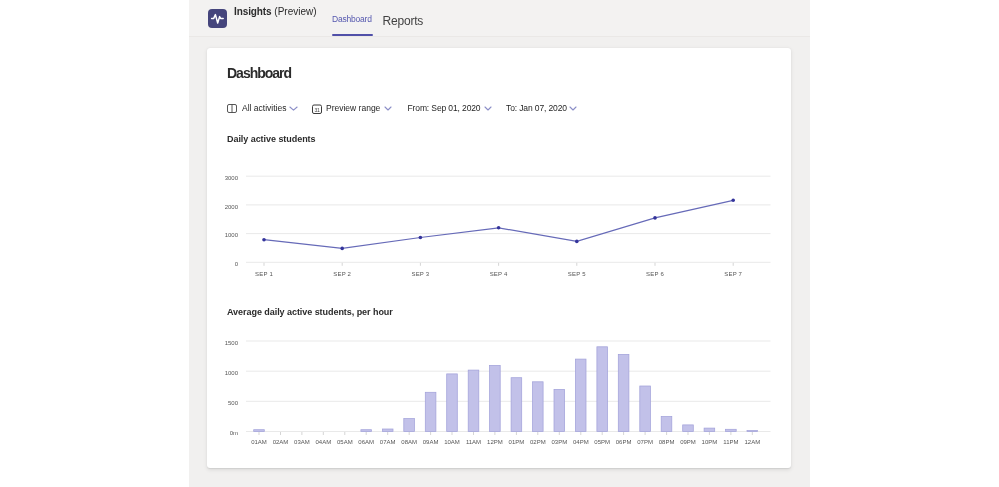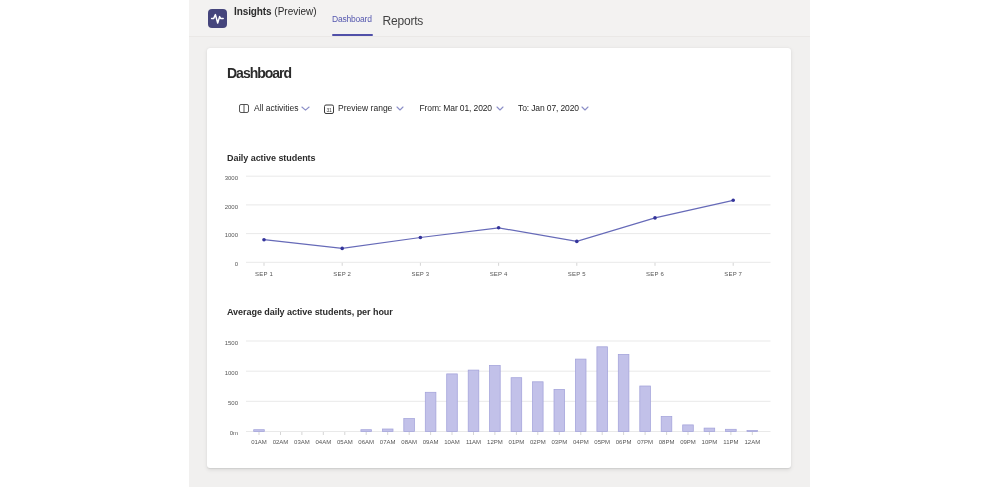--- a/index.html
+++ b/index.html
@@ -8,21 +8,21 @@
   .hdr { position:absolute; left:0; top:0; width:621px; height:37px; background:#f3f2f1; border-bottom:1px solid #eae8e6; }
   .logo { position:absolute; left:18.5px; top:8.5px; width:19px; height:19px; border-radius:4px; background:#45457c; }
   .appname { position:absolute; left:45px; top:6px; font-size:10px; color:#2b2b2b; white-space:nowrap; }
   .appname b { letter-spacing:-0.1px; }
   .tab1 { position:absolute; left:143px; top:13.5px; font-size:8.5px; letter-spacing:-0.2px; color:#5558af; }
   .tab2 { position:absolute; left:193.5px; top:13.5px; font-size:12px; letter-spacing:-0.2px; color:#424242; }
   .tabline { position:absolute; left:142.5px; top:33.5px; width:41px; height:2px; border-radius:1px; background:#5050a8; }
   .card { position:absolute; left:18px; top:48px; width:584px; height:420px; background:#ffffff; border-radius:3px;
           box-shadow:0 0.4px 1.2px rgba(0,0,0,0.08), 0 1.8px 4.2px rgba(0,0,0,0.09); }
   .title { position:absolute; left:20px; top:16.5px; font-size:14px; font-weight:bold; letter-spacing:-1px; color:#2b2b2b; }
-  .frow { position:absolute; left:12px; top:0; width:536px; height:70px; font-size:8.5px; color:#1f1f1f;padding-left:28px; }
+  .frow { position:absolute; left:0; top:0; width:536px; height:70px; font-size:8.5px; color:#1f1f1f;padding-left:28px; }
   .frow span { position:absolute; top:54.5px; white-space:nowrap; }
   .ct { position:absolute; left:20px; font-size:9px; font-weight:bold; color:#2b2b2b; letter-spacing:-0.05px; }
   svg.chart { position:absolute; left:0; }
 </style>
 </head>
 <body>
 <div class="app">
   <div class="hdr">
     <div class="logo">
       <svg width="19" height="19" viewBox="0 0 19 19">
@@ -46,30 +46,30 @@
         <path d="M0.9 1 L4.5 4.2 L8.1 1" fill="none" stroke="#8b8ec7" stroke-width="1.1" stroke-linecap="round" stroke-linejoin="round"></path>
       </svg>
       <svg style="position:absolute;left:105px;top:55.5px" width="10" height="10" viewBox="0 0 10 10">
         <rect x="0.5" y="1" width="9" height="8.5" rx="1.5" fill="none" stroke="#3b3b3b" stroke-width="1"></rect>
         <text x="5.1" y="8" font-size="5" fill="#3b3b3b" text-anchor="middle" letter-spacing="-0.3" font-family="Liberation Sans">31</text>
       </svg>
       <span style="left:119px">Preview range</span>
       <svg style="position:absolute;left:177px;top:58px" width="8" height="5" viewBox="0 0 8 5">
         <path d="M1 1 L4 4 L7 1" fill="none" stroke="#8b8ec7" stroke-width="1.1" stroke-linecap="round" stroke-linejoin="round"></path>
       </svg>
-      <span style="left:200.5px;letter-spacing:-0.12px">From: Mar 01, 2020</span>
+      <span style="left:200.5px;letter-spacing:-0.12px">From: Sep 01, 2020</span>
       <svg style="position:absolute;left:277px;top:58px" width="8" height="5" viewBox="0 0 8 5">
         <path d="M1 1 L4 4 L7 1" fill="none" stroke="#8b8ec7" stroke-width="1.1" stroke-linecap="round" stroke-linejoin="round"></path>
       </svg>
       <span style="left:299px;letter-spacing:-0.12px">To: Jan 07, 2020</span>
       <svg style="position:absolute;left:361.5px;top:58px" width="8" height="5" viewBox="0 0 8 5">
         <path d="M1 1 L4 4 L7 1" fill="none" stroke="#8b8ec7" stroke-width="1.1" stroke-linecap="round" stroke-linejoin="round"></path>
       </svg>
     </div>
-    <div class="ct" style="top:105px">Daily active students</div>
+    <div class="ct" style="top:86px">Daily active students</div>
     <svg class="chart" style="top:112px" width="584" height="170" viewBox="0 112 584 170">
 
       <g stroke="#e9e9e9" stroke-width="1">
         <line x1="39" y1="128.2" x2="563.5" y2="128.2"></line>
         <line x1="39" y1="156.9" x2="563.5" y2="156.9"></line>
         <line x1="39" y1="185.6" x2="563.5" y2="185.6"></line>
         <line x1="39" y1="214.3" x2="563.5" y2="214.3"></line>
       </g>
       <g stroke="#d5d5d5" stroke-width="1">
         <line x1="57" y1="214.8" x2="57" y2="217.8"></line>

